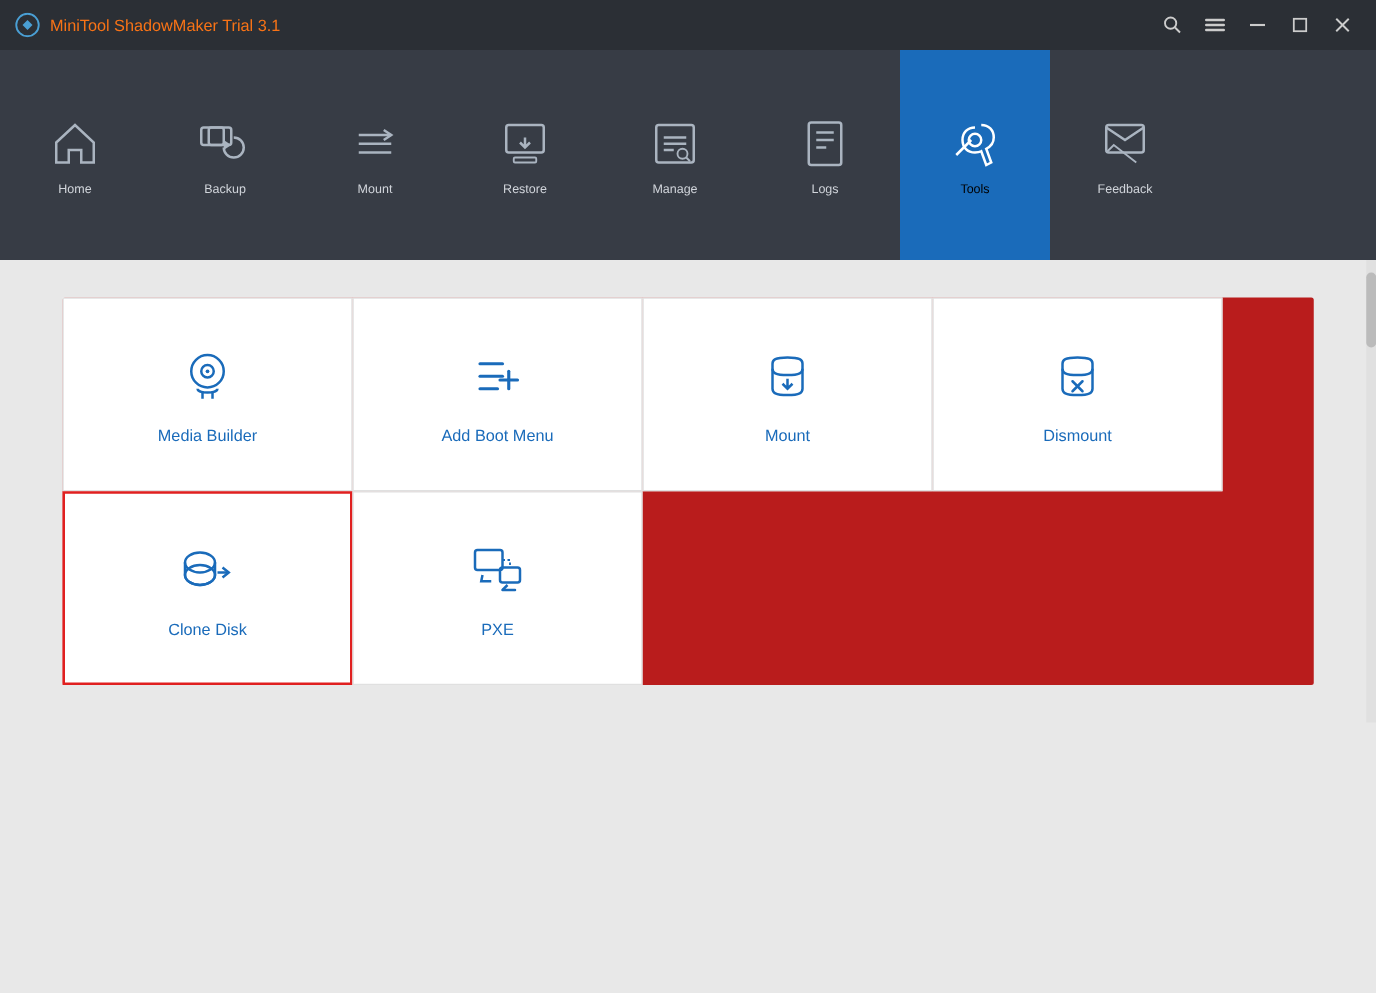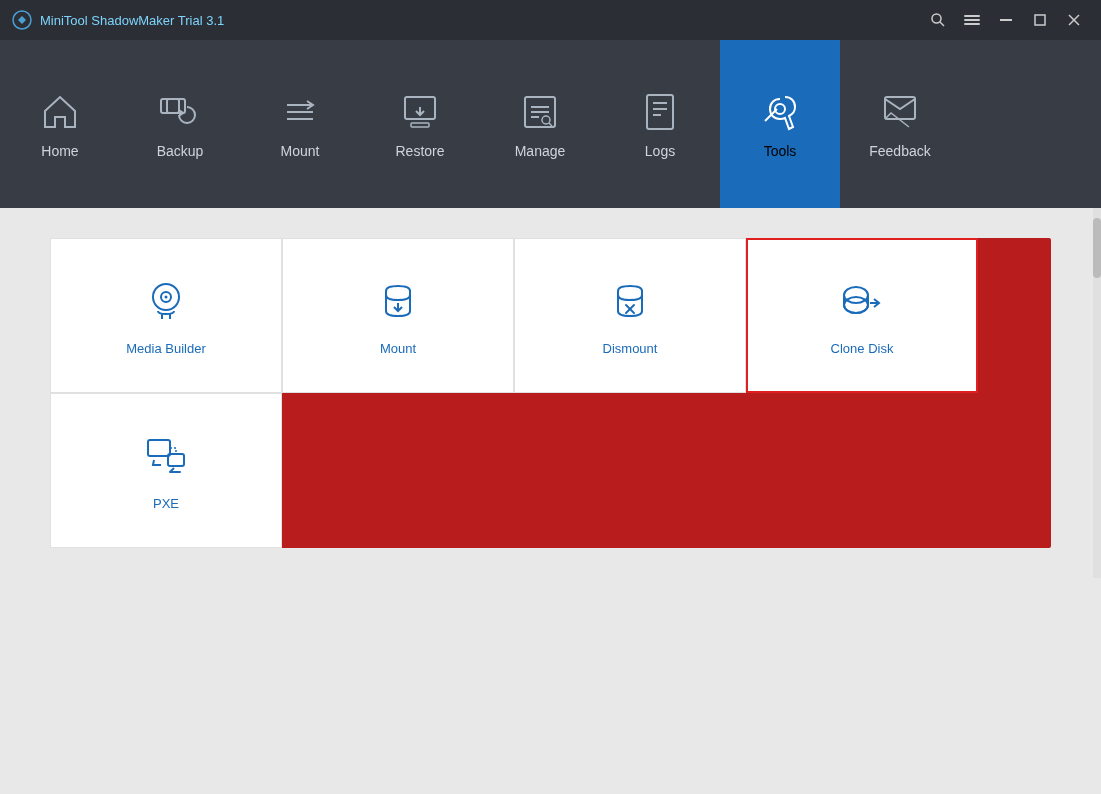--- a/index.html
+++ b/index.html
@@ -5,21 +5,21 @@
     * { margin: 0; padding: 0; box-sizing: border-box; }
     body { width: 1101px; height: 794px; font-family: 'Segoe UI', Arial, sans-serif; background: #e8e8e8; overflow: hidden; }
 
     
     .titlebar {
       background: #2b2f35;
       height: 40px;
       display: flex;
       align-items: center;
       padding: 16px 12px;
-      color: #7dd3fc;
+      color: #f97316;
       justify-content: space-between;
     }
     .titlebar-left { display: flex; align-items: center; gap: 8px; font-size: 13px; }
     .titlebar-logo { width: 20px; height: 20px; }
     .titlebar-controls { display: flex; gap: 4px; }
     .titlebar-btn {
       width: 30px; height: 30px;
       display: flex; align-items: center; justify-content: center;
       color: #ccc; font-size: 14px; cursor: pointer; border-radius: 2px;
     }
@@ -31,21 +31,21 @@
       display: flex;
       align-items: stretch;
     }
     .nav-item {
       display: flex; flex-direction: column; align-items: center; justify-content: center;
       width: 120px; gap: 8px; cursor: pointer; color: #d0d4da;
       padding: 10px 0; position: relative;
     }
     .nav-item.active { background: #1a6bba; color: #000000; }
     .nav-item svg { width: 46px; height: 46px; }
-    .nav-label { font-size: 14px; text-align: right; }
+    .nav-label { font-size: 10px; text-align: right; }
 
     
     .main { background: #e8e8e8; padding: 30px 50px; }
 
     
     .tools-grid {
       background: #b91c1c;
       display: flex;
       flex-wrap: wrap;
       border-radius: 2px;
@@ -187,20 +187,30 @@
       <svg width="52" height="52" viewBox="0 0 52 52" fill="none">
         <circle cx="26" cy="22" r="13" stroke="#1a6bba" stroke-width="2"></circle>
         <circle cx="26" cy="22" r="5" stroke="#1a6bba" stroke-width="2"></circle>
         <circle cx="26" cy="22" r="1.5" fill="#1a6bba"></circle>
         <path d="M18 36 C18 40 34 40 34 36" stroke="#1a6bba" stroke-width="2" fill="none"></path>
         <path d="M22 38 L22 44 M30 38 L30 44" stroke="#1a6bba" stroke-width="2"></path>
       </svg>
       <span class="tool-label">Media Builder</span>
     </div>
 
+    <div class="tool-item">
+      <svg width="52" height="52" viewBox="0 0 52 52" fill="none">
+        <line x1="12" y1="16" x2="30" y2="16" stroke="#1a6bba" stroke-width="2.5" stroke-linecap="round"></line>
+        <line x1="12" y1="26" x2="30" y2="26" stroke="#1a6bba" stroke-width="2.5" stroke-linecap="round"></line>
+        <line x1="12" y1="36" x2="26" y2="36" stroke="#1a6bba" stroke-width="2.5" stroke-linecap="round"></line>
+        <line x1="35" y1="22" x2="35" y2="36" stroke="#1a6bba" stroke-width="2.5" stroke-linecap="round"></line>
+        <line x1="28" y1="29" x2="42" y2="29" stroke="#1a6bba" stroke-width="2.5" stroke-linecap="round"></line>
+      </svg>
+      <span class="tool-label">Add Boot Menu</span>
+    </div>
 
     <div class="tool-item">
       <svg width="52" height="52" viewBox="0 0 52 52" fill="none">
         <path d="M14 16 C14 13 16 11 26 11 C36 11 38 13 38 16 L38 36 C38 39 36 41 26 41 C16 41 14 39 14 36 Z" stroke="#1a6bba" stroke-width="2" fill="none"></path>
         <path d="M14 20 C14 23 16 25 26 25 C36 25 38 23 38 20" stroke="#1a6bba" stroke-width="2"></path>
         <path d="M26 28 L26 36 M22 32 L26 36 L30 32" stroke="#1a6bba" stroke-width="2" fill="none"></path>
       </svg>
       <span class="tool-label">Mount</span>
     </div>
 

